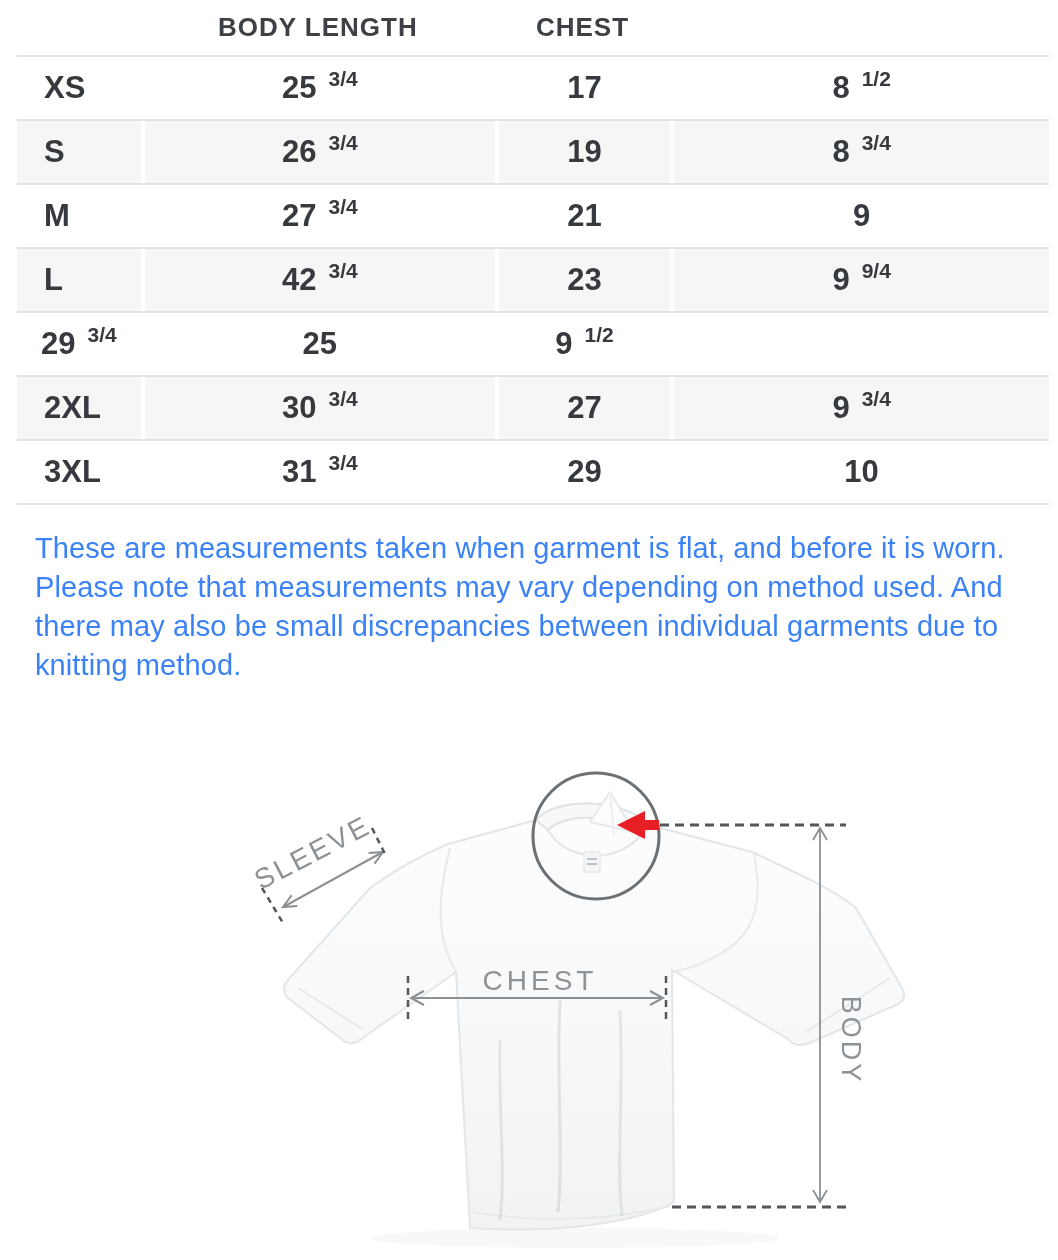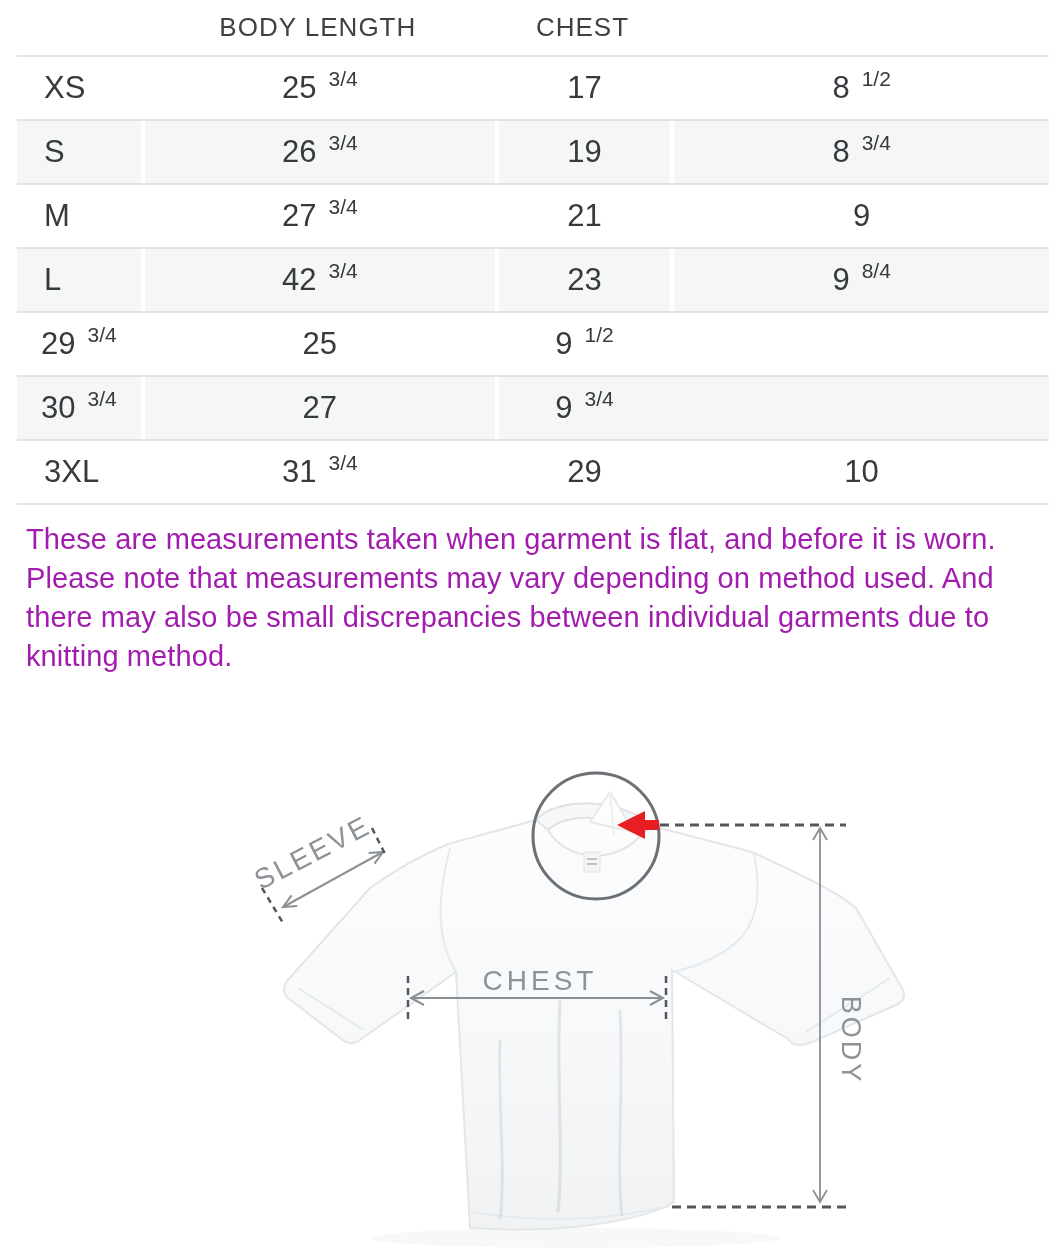--- a/index.html
+++ b/index.html
@@ -15,20 +15,21 @@
   .size-table{
     position:absolute;top:0;left:17px;right:9px;
     border-bottom:2px solid #e2e3e4;
   }
   .srow{
     display:grid;
     grid-template-columns:12% 34.3% 17% 36.7%;
     align-items:center;
     height:62px;
     border-top:2px solid #e2e3e4;
+    font-weight:bold;
   }
   .srow.header{
     height:55px;
     border-top:none;
   }
   .srow.alt{background:#f5f6f6;}
   .cell{
     text-align:center;
     font-size:31px;
     height:100%;
@@ -54,22 +55,22 @@
   }
   .frac:empty{display:none;}
   
   .note{
     position:absolute;
     top:512px;left:18px;
     width:1005px;
     font-size:29px;
     line-height:39px;
     letter-spacing:0.1px;
-    color:#a21caf;
-    margin:8px;
+    color:#3b82f6;
+    margin:17px;
   }
   
   .diagram{position:absolute;top:740px;left:0;}
 </style>
 </head>
 <body>
 
 <div class="size-table">
   <div class="srow header">
     <div class="cell size"></div>
@@ -125,39 +126,40 @@
     <div class="cell size">L</div>
     <div class="cell">
         <span>42</span>
         <span class="frac">3/4</span>
       </div>
     <div class="cell">
         <span>23</span>
       </div>
     <div class="cell">
         <span>9</span>
-        <span class="frac">8/4</span>
+        <span class="frac">9/4</span>
       </div>
   </div>
 
   <div class="srow">
     <div class="cell">
         <span>29</span>
         <span class="frac">3/4</span>
       </div>
     <div class="cell">
         <span>25</span>
       </div>
     <div class="cell">
         <span>9</span>
         <span class="frac">1/2</span>
       </div>
   </div>
 
   <div class="srow alt">
+    <div class="cell size">2XL</div>
     <div class="cell">
         <span>30</span>
         <span class="frac">3/4</span>
       </div>
     <div class="cell">
         <span>27</span>
       </div>
     <div class="cell">
         <span>9</span>
         <span class="frac">3/4</span>

